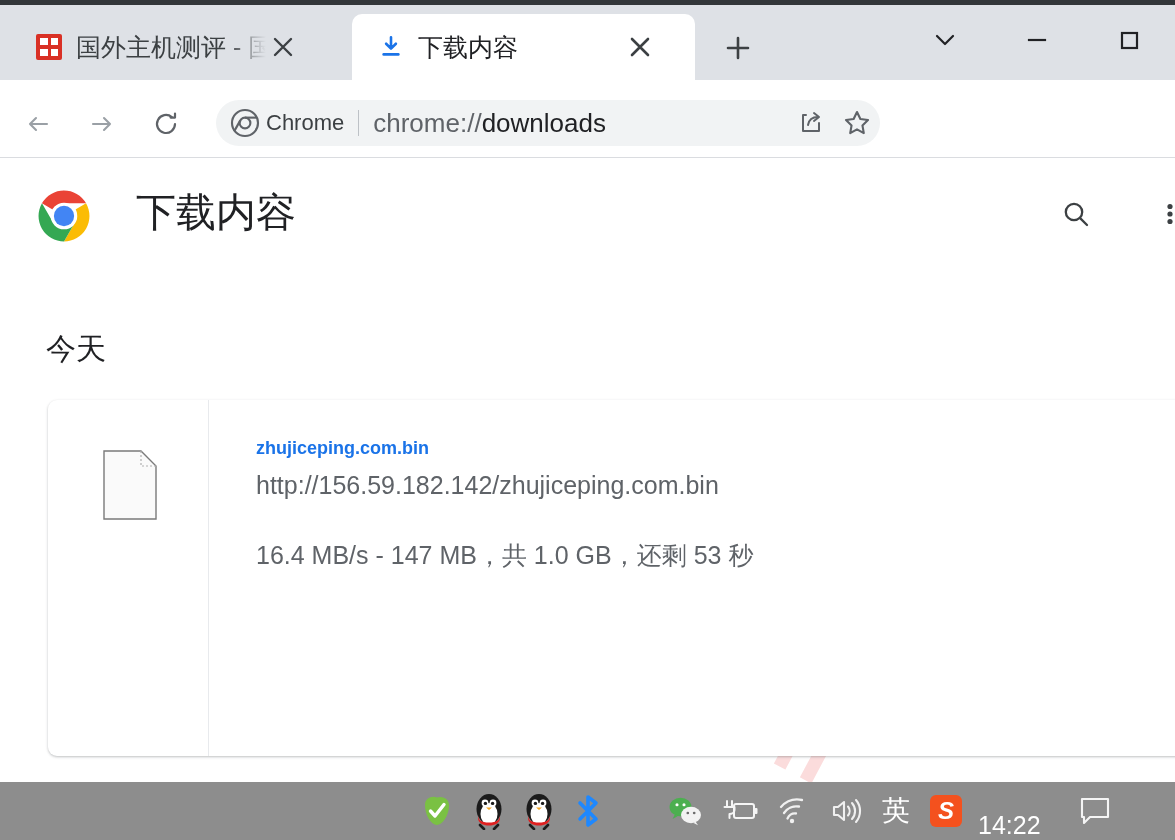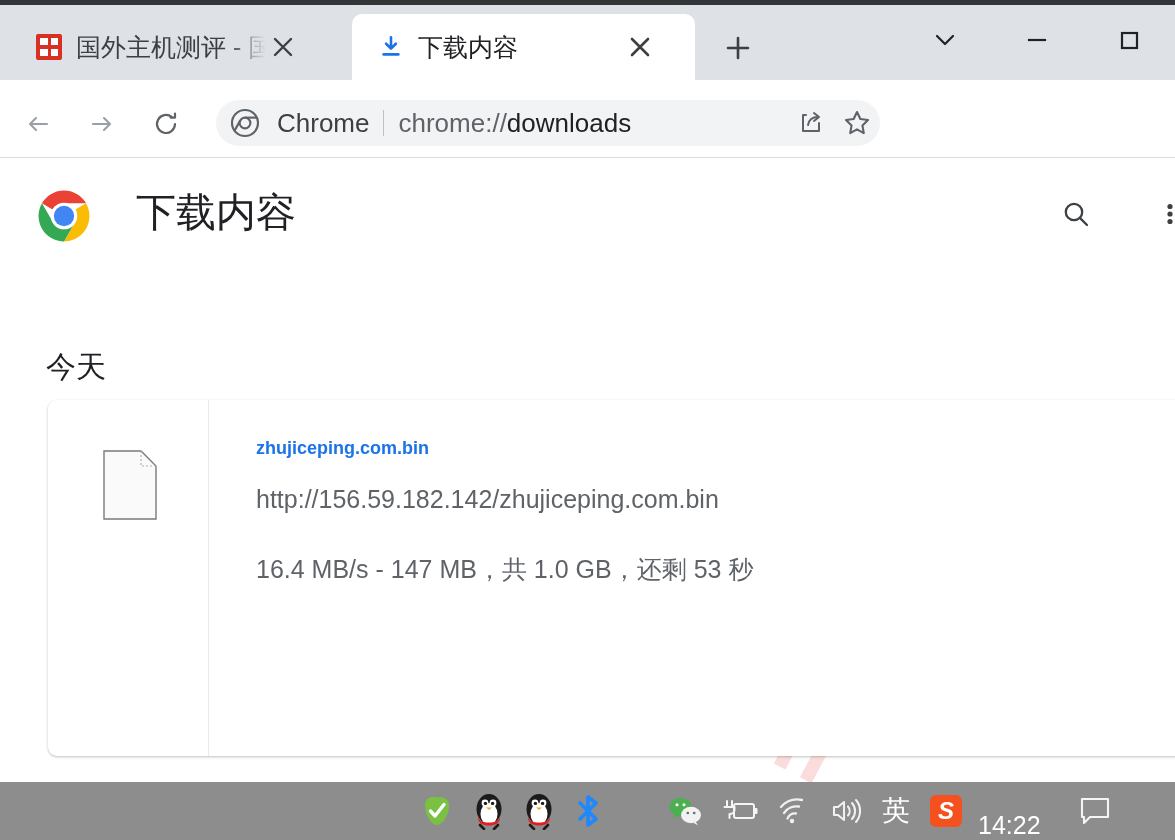--- a/index.html
+++ b/index.html
@@ -111,21 +111,21 @@
   #btn-reload { left:142px; }
 
   .omnibox {
     position:absolute; left:216px; top:100px;
     width:664px; height:46px;
     background:#f1f3f4; border-radius:23px;
     display:flex; align-items:center;
   }
   .omni-chrome-icon { margin-left:14px; flex:none; display:flex; }
   .omni-chrome-label {
-    margin-left:17px; font-size:26px; color:#3c4043; line-height:30px;
+    margin-left:6px; font-size:22px; color:#3c4043; line-height:30px;
   }
   .omni-sep {
     margin:0 14px; width:1px; height:26px; background:#bdc1c6; flex:none;
   }
   .omni-url {
     font-size:26px; line-height:32px; color:#5f6368; white-space:nowrap;
   }
   .omni-url b { color:#202124; font-weight:400;margin-top:12px; }
   .omni-right { margin-left:auto; display:flex; align-items:center; }
   .omni-icon {
@@ -155,22 +155,22 @@
     font-size:40px; color:#202124; line-height:48px;
   }
   .hdr-icon {
     position:absolute; top:32px; width:48px; height:48px;
     display:flex; align-items:center; justify-content:center; cursor:pointer;
   }
   #hdr-search { left:1052px; }
   #hdr-more   { left:1146px; }
 
   .section-label {
-    position:absolute; left:46px; top:191px;
-    font-size:30px; color:#202124; line-height:36px;
+    position:absolute; left:46px; top:175px;
+    font-size:30px; color:#202124; line-height:36px;font-family:Liberation Mono, monospace;
   }
 
   .dl-card {
     position:absolute; left:48px; top:242px;
     width:1160px; height:356px;
     background:#ffffff;
     border-radius:9px;
     box-shadow:0 1px 3px rgba(60,64,67,.22), 0 1px 2px rgba(60,64,67,.12);
   }
   .card-divider {
@@ -178,21 +178,21 @@
     background:#e8eaed;
   }
   .file-icon { position:absolute; left:55px; top:50px; }
 
   .dl-body { position:absolute; left:208px; top:32px; }
   .dl-filename {
     font-size:18px; color:#1a73e8; font-weight:700;
     line-height:32px; cursor:pointer; display:inline-block;
   }
   .dl-url {
-    margin-top:20px; font-size:25px; color:#5f6368; line-height:30px;
+    margin-top:6px; font-size:25px; color:#5f6368; line-height:30px;
   }
   .dl-status {
     margin-top:40px; font-size:25px; color:#5f6368; line-height:30px;
   }
 
   
   .taskbar {
     position:absolute; left:0; top:782px; width:1175px; height:58px;
     background:#8d8d8d;
   }

